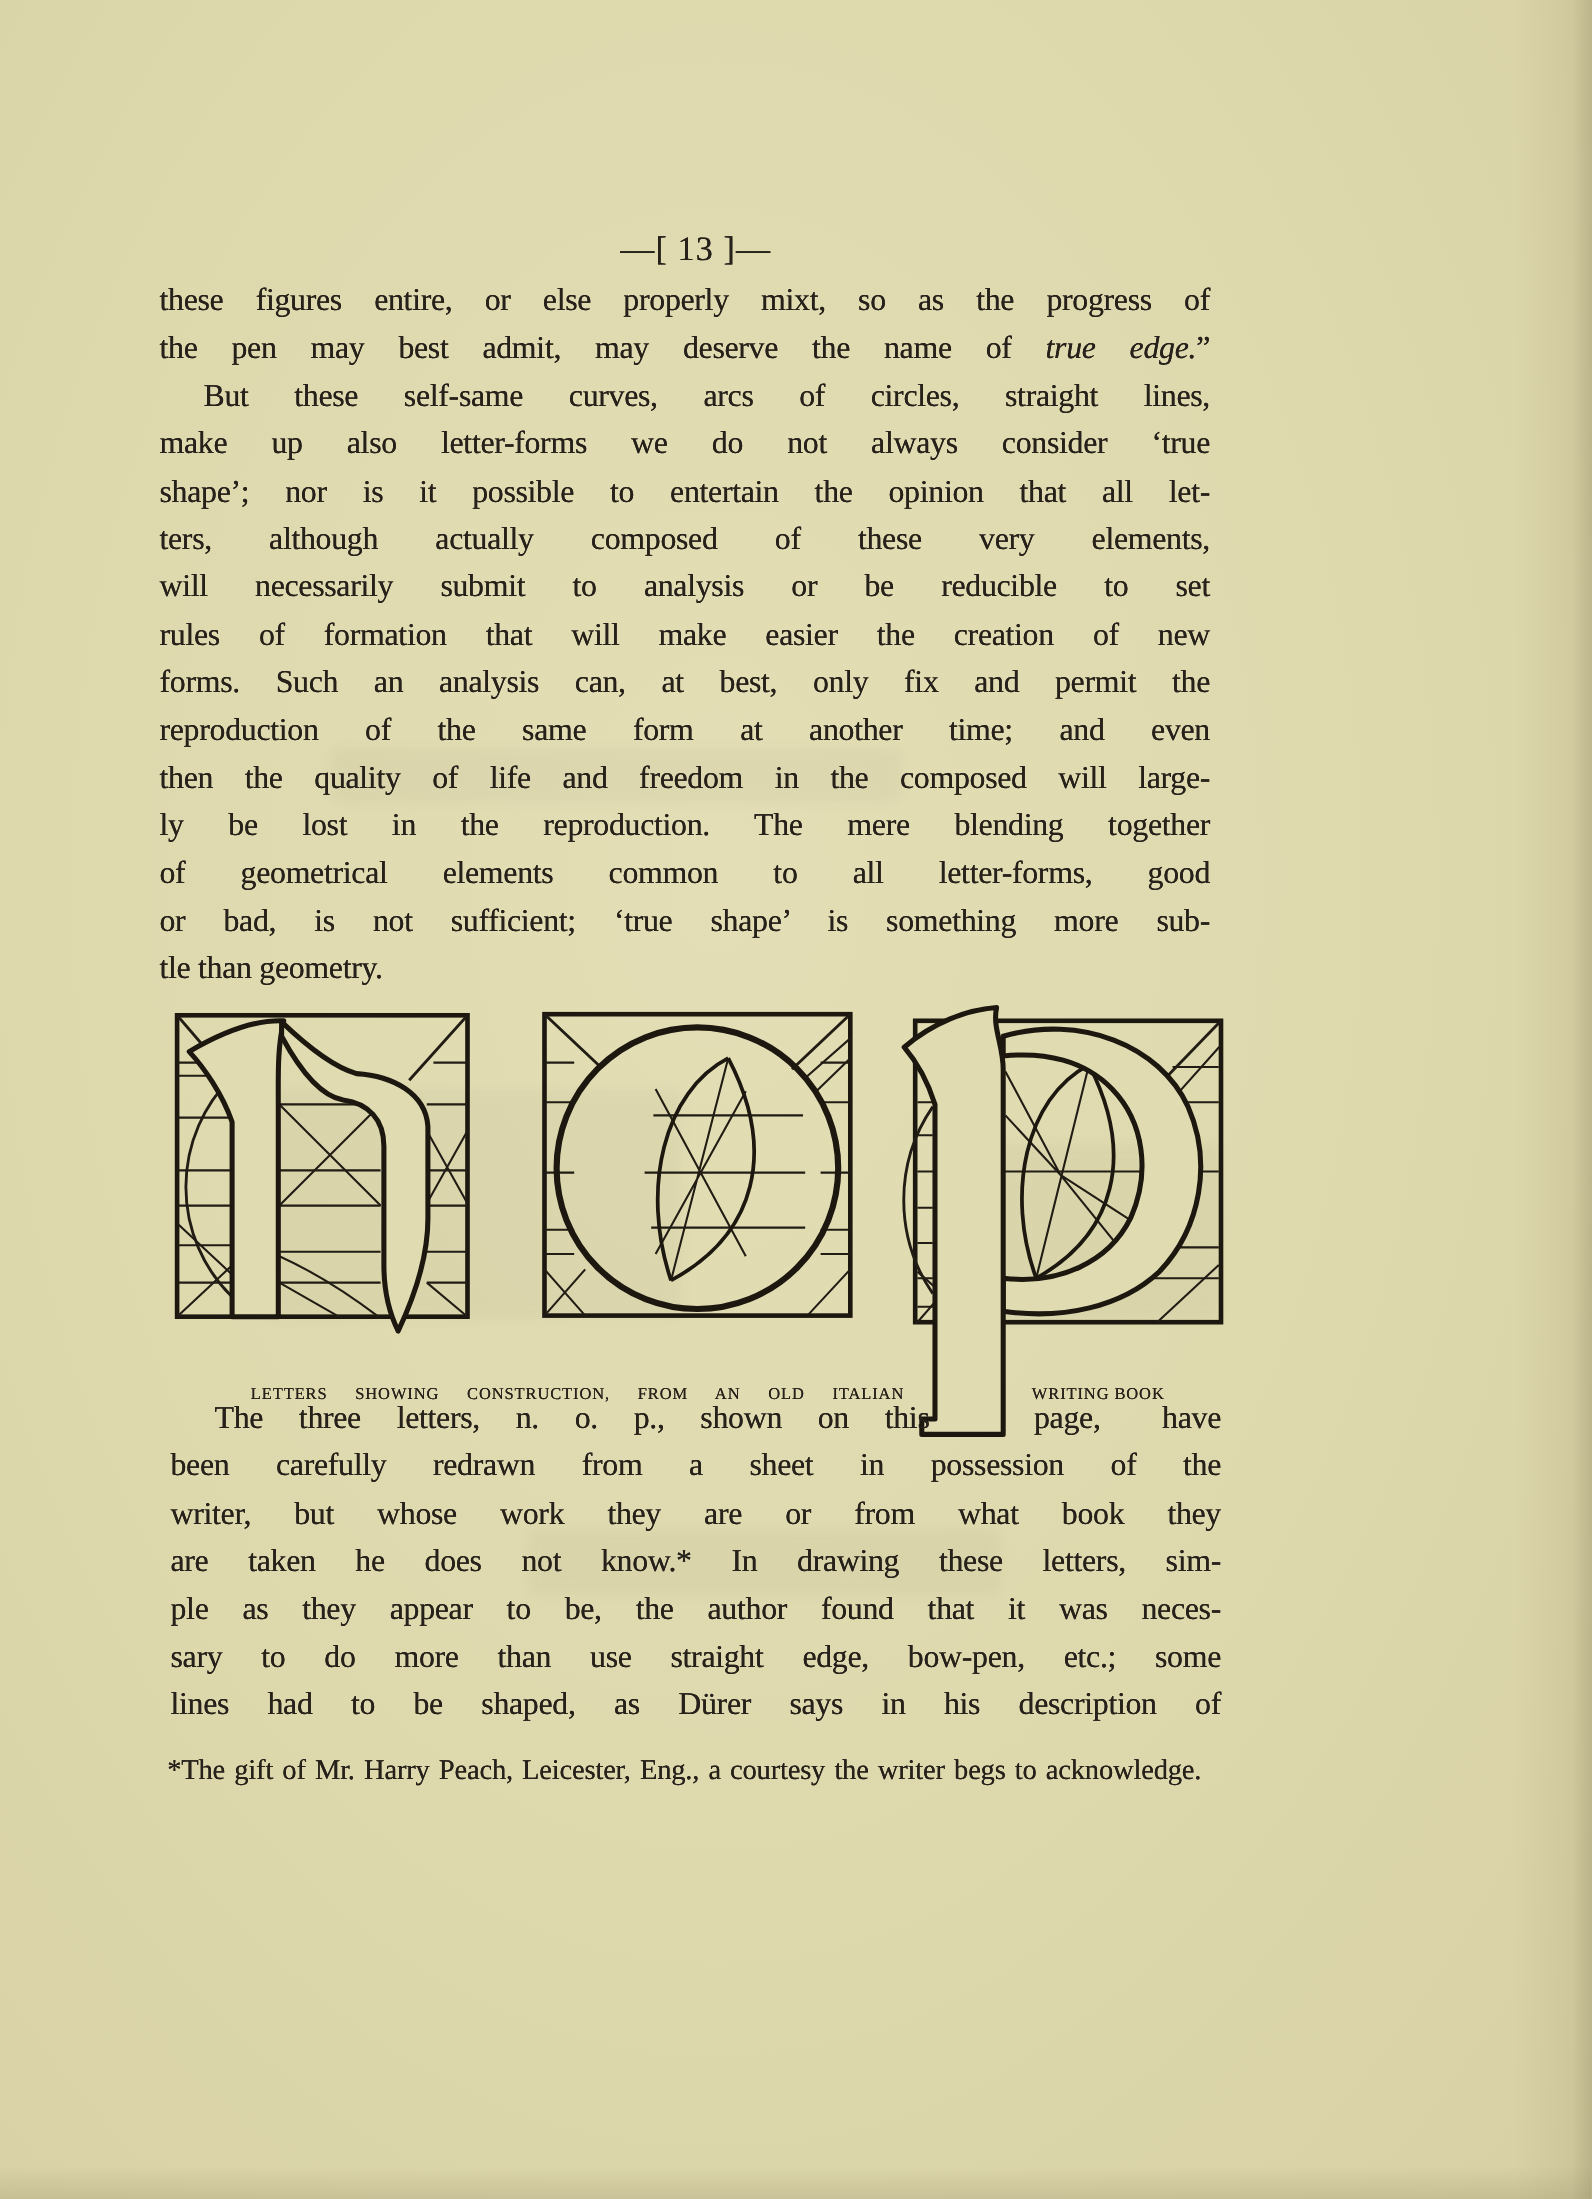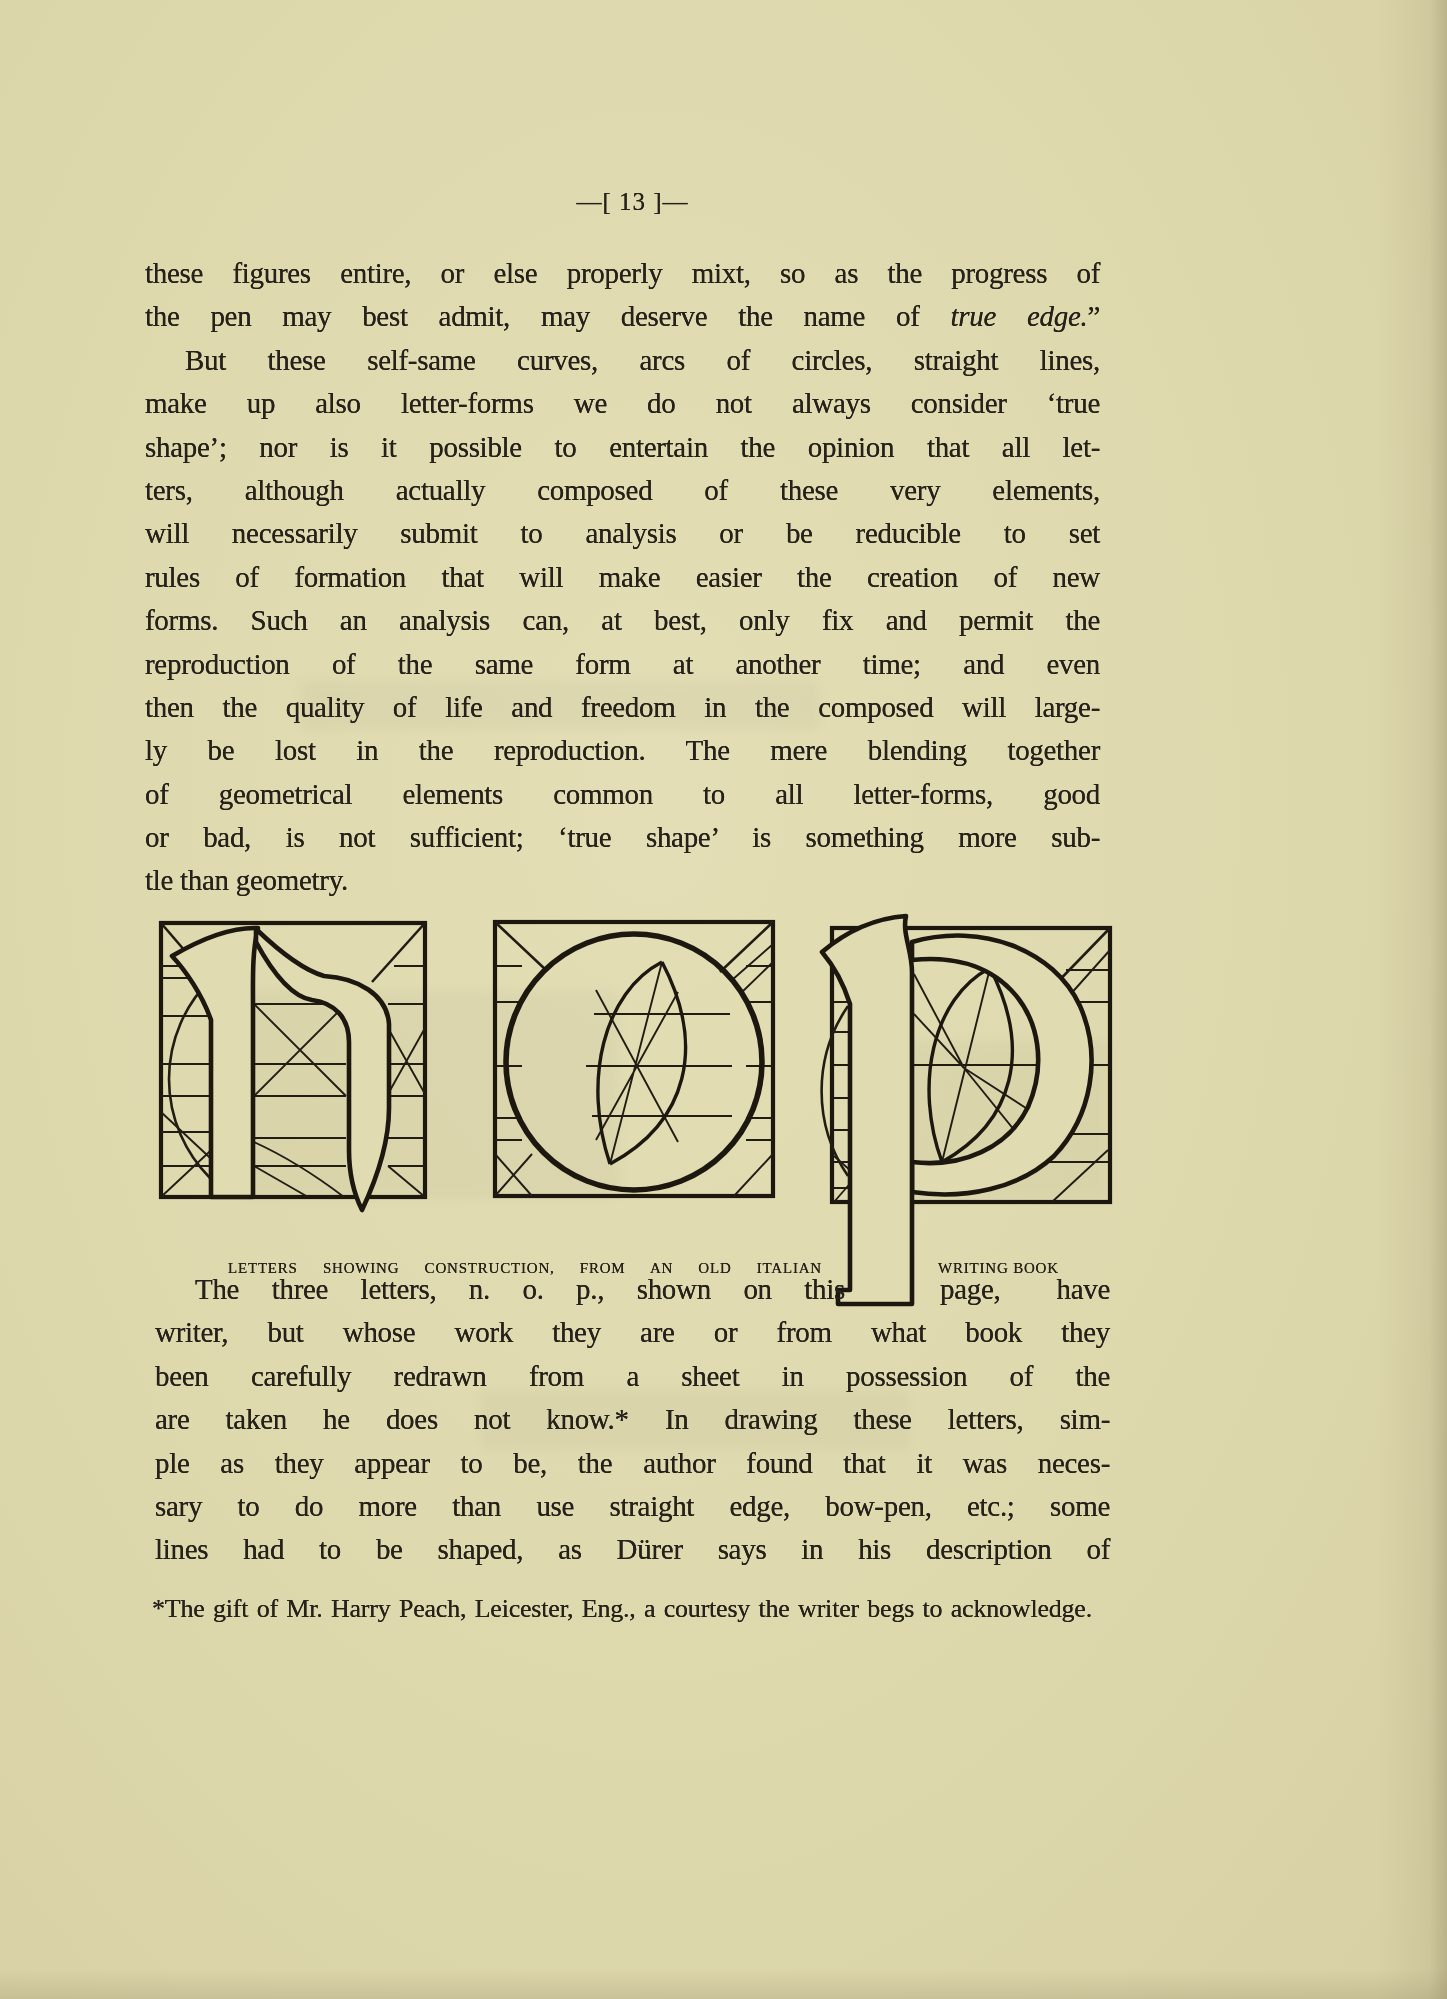--- a/index.html
+++ b/index.html
@@ -10,22 +10,22 @@
     background:
       linear-gradient(to left, rgba(120,108,70,0.30) 0px, rgba(120,108,70,0.10) 18px, rgba(120,108,70,0.0) 70px),
       linear-gradient(to top, rgba(120,108,70,0.18) 0px, rgba(120,108,70,0.0) 30px),
       radial-gradient(ellipse at 45% 40%, #e4deb6 0%, #ded8ad 55%, #d6d0a4 100%);
     overflow:hidden;
     font-family:"Liberation Serif","DejaVu Serif",serif;
     color:#26211a;
   }
   .ghost{position:absolute;opacity:0.055;filter:blur(5px);background:#6d7c52;border-radius:8px;}
   .pagehead{
-    position:absolute;left:155px;top:188px;width:955px;
-    text-align:center;font-size:25px;letter-spacing:1px;
+    position:absolute;left:155px;top:208px;width:955px;
+    text-align:center;font-size:31px;letter-spacing:1px;
     text-shadow:0 0 0.4px #26211a;
   }
   .bodyline{
     height:43.4px;line-height:43.4px;font-size:29px;letter-spacing:-0.3px;
     text-align:justify;text-align-last:justify;
     text-shadow:0 0 0.5px #26211a;
     white-space:nowrap;
   }
   .bodyline.lastline{text-align-last:left;}
   .bodyline.indent{text-indent:40px;}
@@ -151,22 +151,22 @@
   </div>
 
   <div class="caption capleft">LETTERS SHOWING CONSTRUCTION, FROM AN OLD ITALIAN</div>
   <div class="caption capright">WRITING BOOK</div>
 
   <div class="para p2">
     <div class="splitline">
       <div class="seg seg-left">The three letters, n. o. p., shown on this</div>
       <div class="seg seg-right">page, have</div>
     </div>
+    <div class="bodyline">been carefully redrawn from a sheet in possession of the</div>
     <div class="bodyline">writer, but whose work they are or from what book they</div>
-    <div class="bodyline">been carefully redrawn from a sheet in possession of the</div>
     <div class="bodyline">are taken he does not know.* In drawing these letters, sim-</div>
     <div class="bodyline">ple as they appear to be, the author found that it was neces-</div>
     <div class="bodyline">sary to do more than use straight edge, bow-pen, etc.; some</div>
     <div class="bodyline">lines had to be shaped, as Dürer says in his description of</div>
   </div>
 
   <div class="footnote">*The gift of Mr. Harry Peach, Leicester, Eng., a courtesy the writer begs to acknowledge.</div>
 
 </div>
 

